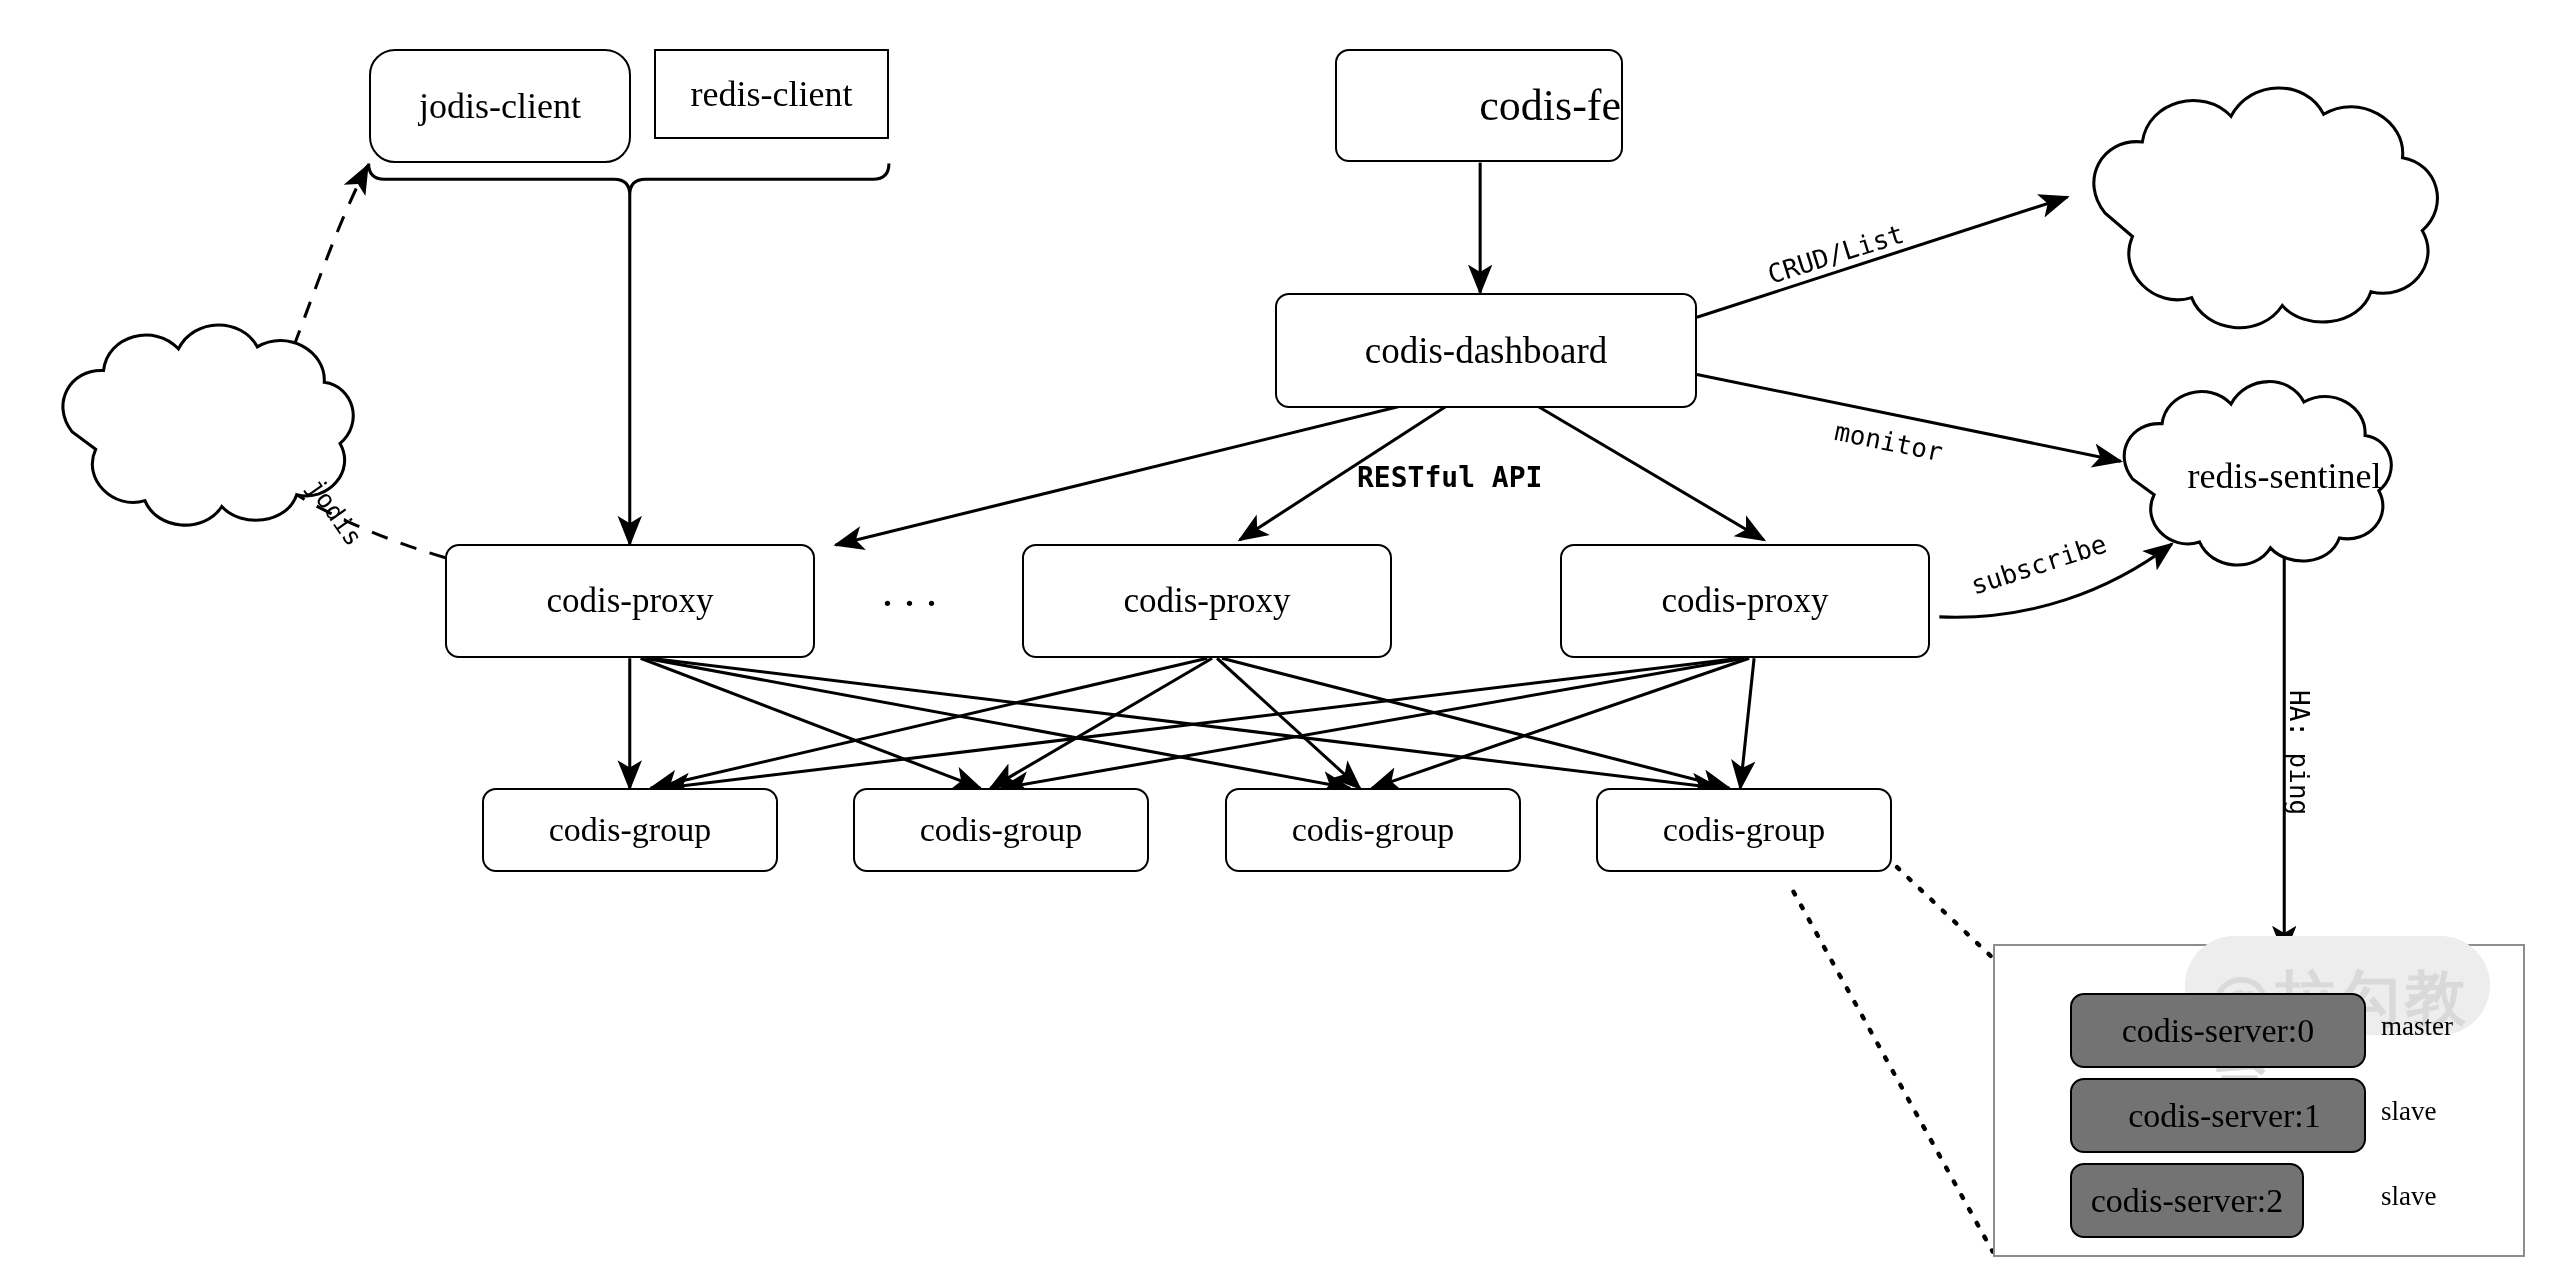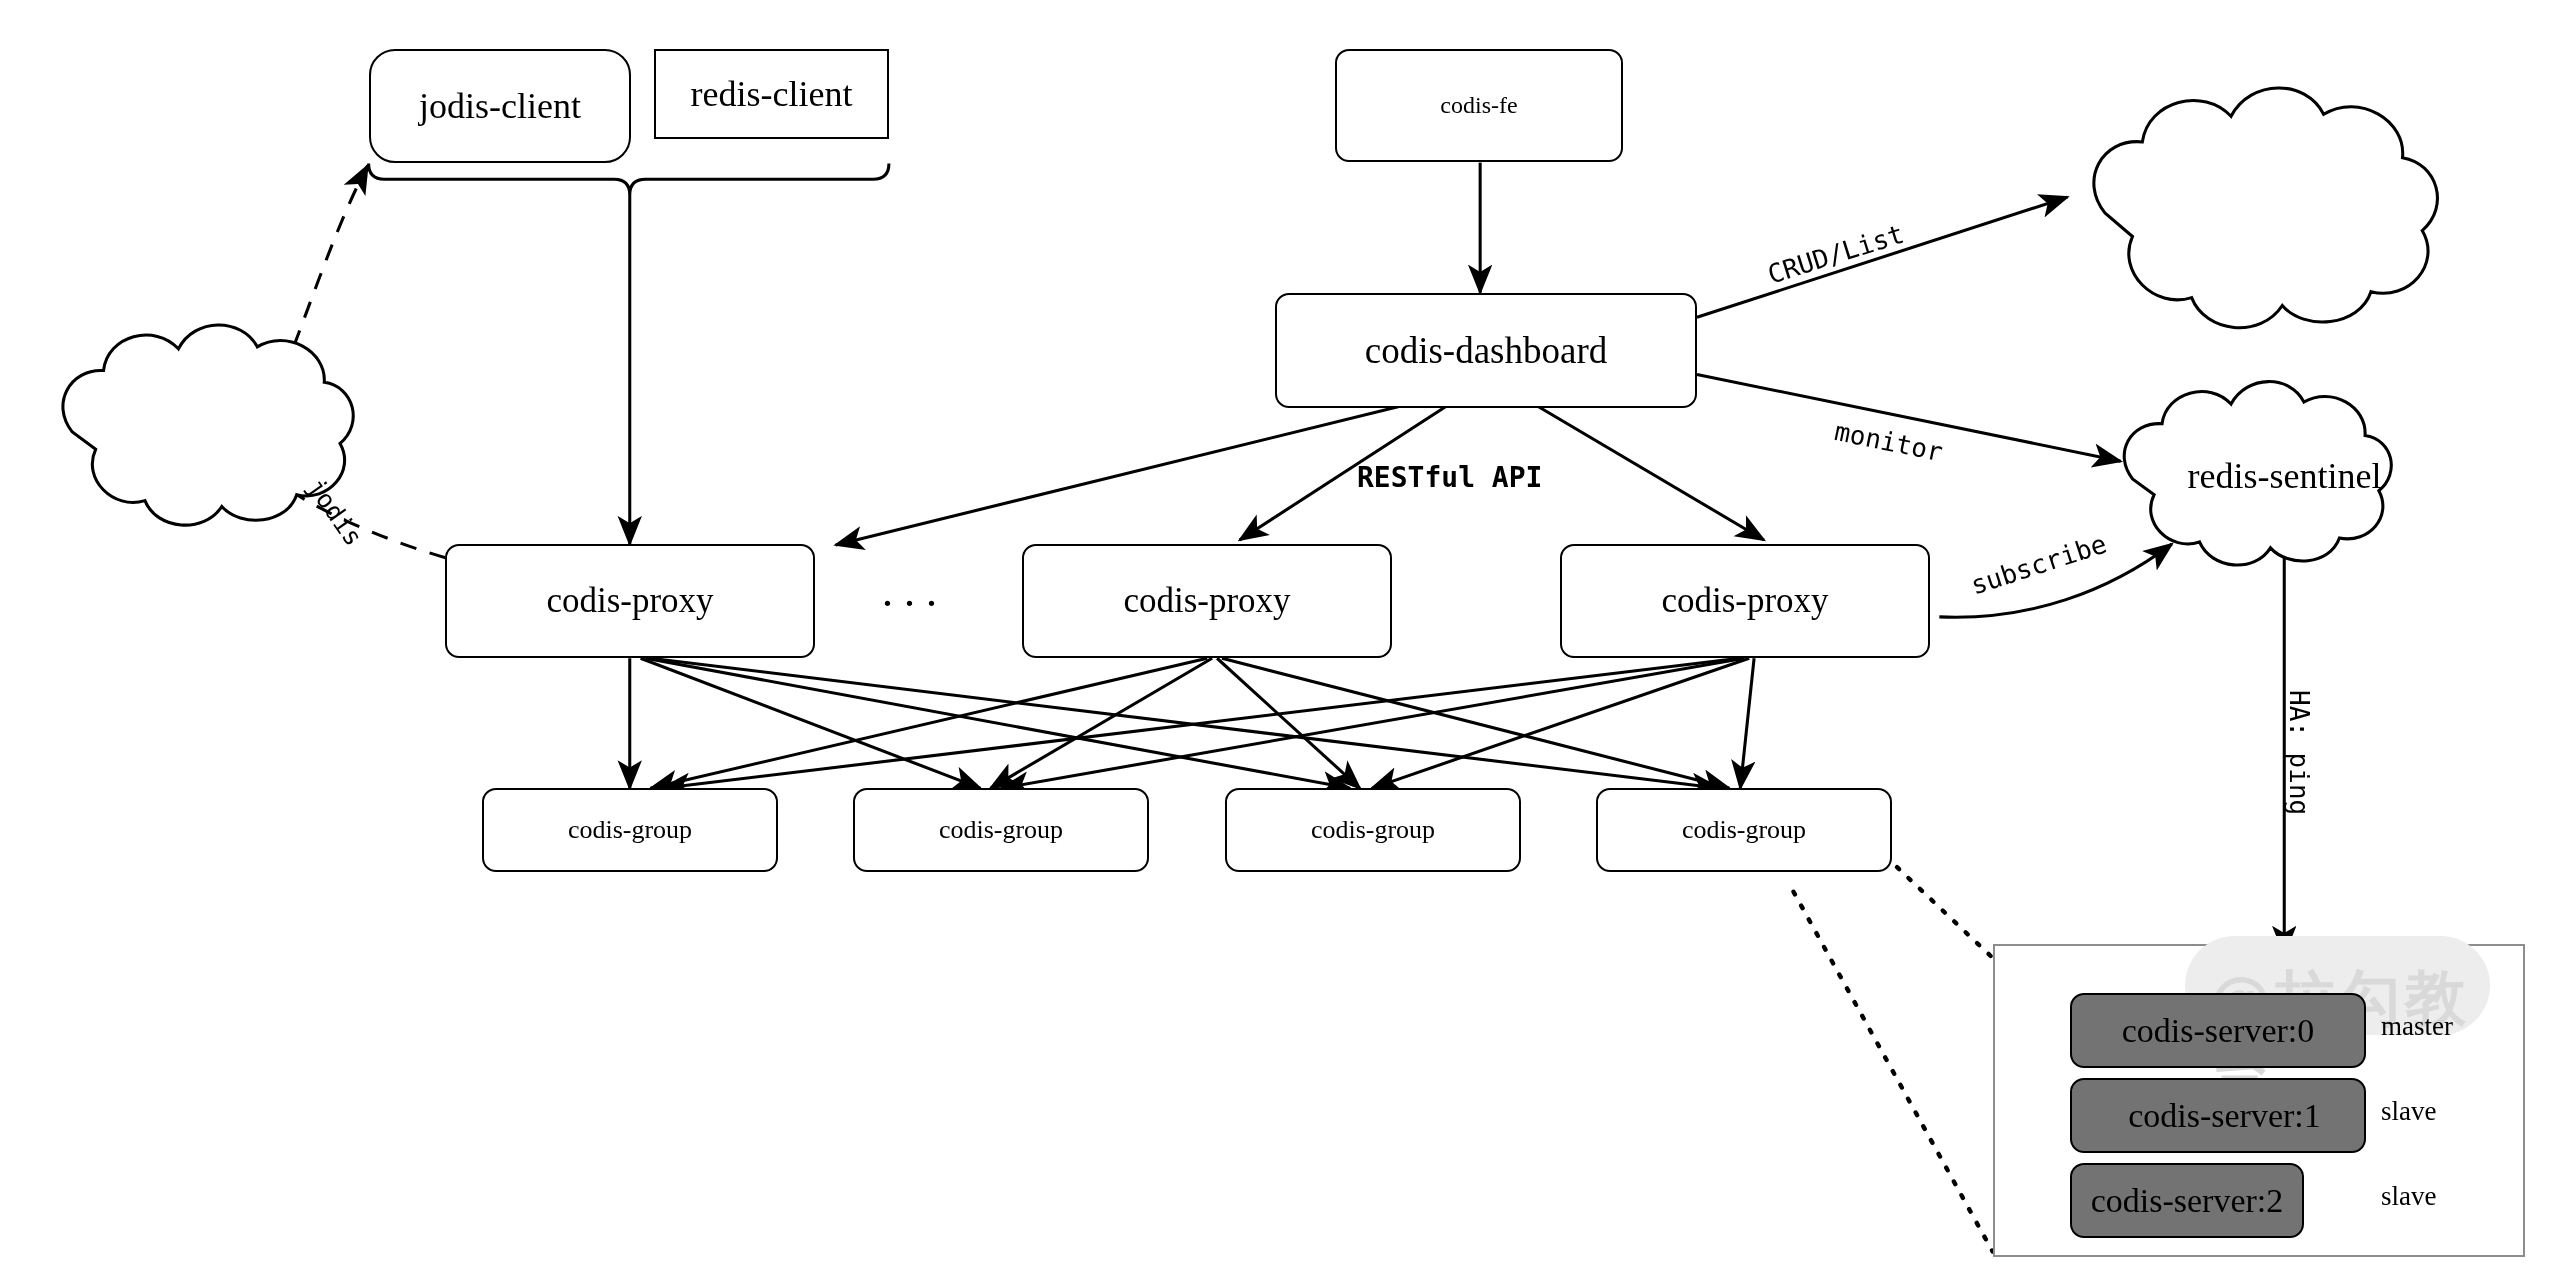--- a/index.html
+++ b/index.html
@@ -8,24 +8,24 @@
   #stage{position:absolute;left:0;top:0;width:2576px;height:1283px;}
   svg#wires{position:absolute;left:0;top:0;width:2576px;height:1283px;}
 
   .node{position:absolute;box-sizing:border-box;border:2.5px solid #000;background:#fff;
         display:flex;align-items:center;justify-content:center;text-align:center;}
   .sharp{border-radius:0;}
   .round{border-radius:14px;}
   .lbl{white-space:nowrap;}
 
   .t-client{font-size:36px;}
-  .t-fe{font-size:24px;}
+  .t-fe{font-size:44px;justify-content:flex-end;}
   .t-dash{font-size:37px;}
   .t-proxy{font-size:35px;}
-  .t-group{font-size:26px;}
+  .t-group{font-size:34px;}
   .t-cloud{font-size:36px;}
   .t-storage{font-size:37px;}
   .t-server{font-size:34px;}
   .t-role{font-size:27px;}
 
   .edge-label{position:absolute;white-space:nowrap;
       font-family:"DejaVu Sans Mono","Liberation Mono",monospace;font-size:26px;
       transform-origin:0 0;}
 
   .dots{position:absolute;font-size:45px;letter-spacing:7px;line-height:1;color:#000;}

